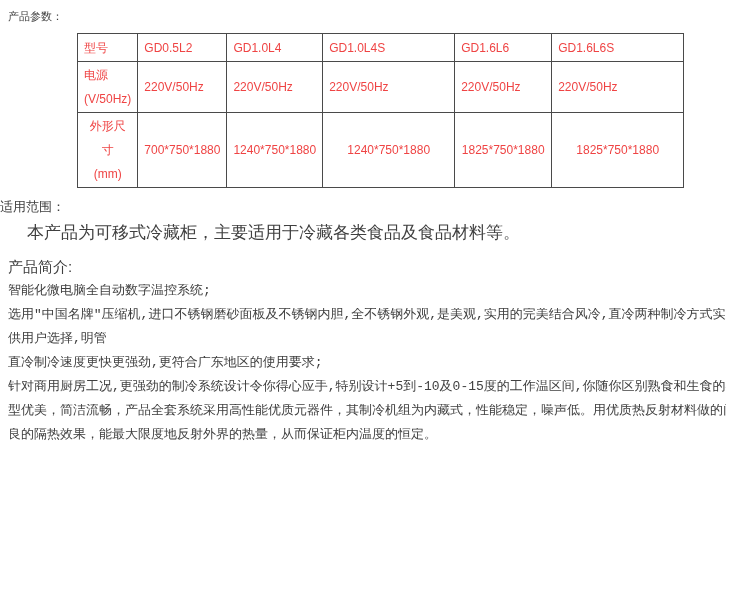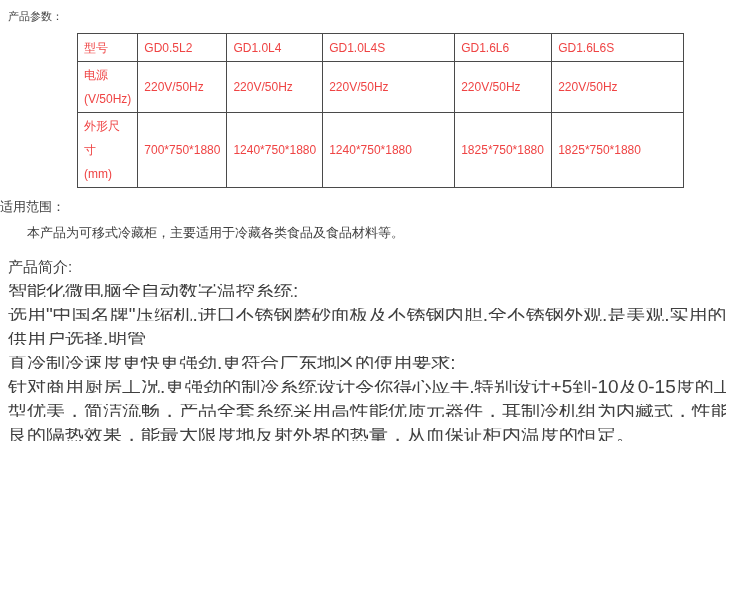--- a/index.html
+++ b/index.html
@@ -30,43 +30,44 @@
     line-height: 24px;
     white-space: pre-line;
     overflow: hidden;
   }
   tr.r-model  { height: 28px; }
   tr.r-power  { height: 51px; }
   tr.r-watt   { height: 51px; }
   tr.r-temp   { height: 27px; }
   tr.r-temp td { white-space: nowrap; font-size: 11.5px; }
   tr.r-refrig { height: 78px; }
-  tr.r-dim    { height: 53px; }
+  tr.r-dim    { height: 53px; text-align: center; }
   tr.r-note   { height: 26px; }
   .sec-title {
     font-size: 13px;
     line-height: 13px;
     margin: 12px 0 0 0;
   }
   .scope-body {
-    font-size: 13px;
+    font-size: 17px;
     line-height: 13px;
     margin: 13px 0 0 27px;
   }
   .intro-title {
     font-size: 15px;
     line-height: 13px;
     margin: 21px 0 0 8px;
   }
   .intro-line {
-    font-size: 19px;
+    font-size: 13px;
     line-height: 13px;
     margin: 11px 12px 0 8px;
     white-space: nowrap;
     overflow: hidden;
+    font-family: Liberation Mono, monospace;
   }
 </style>
 </head>
 <body>
 
 <div class="page-title">产品参数：</div>
 
 <table class="spec-table">
   <colgroup>
     <col style="width:60px">

